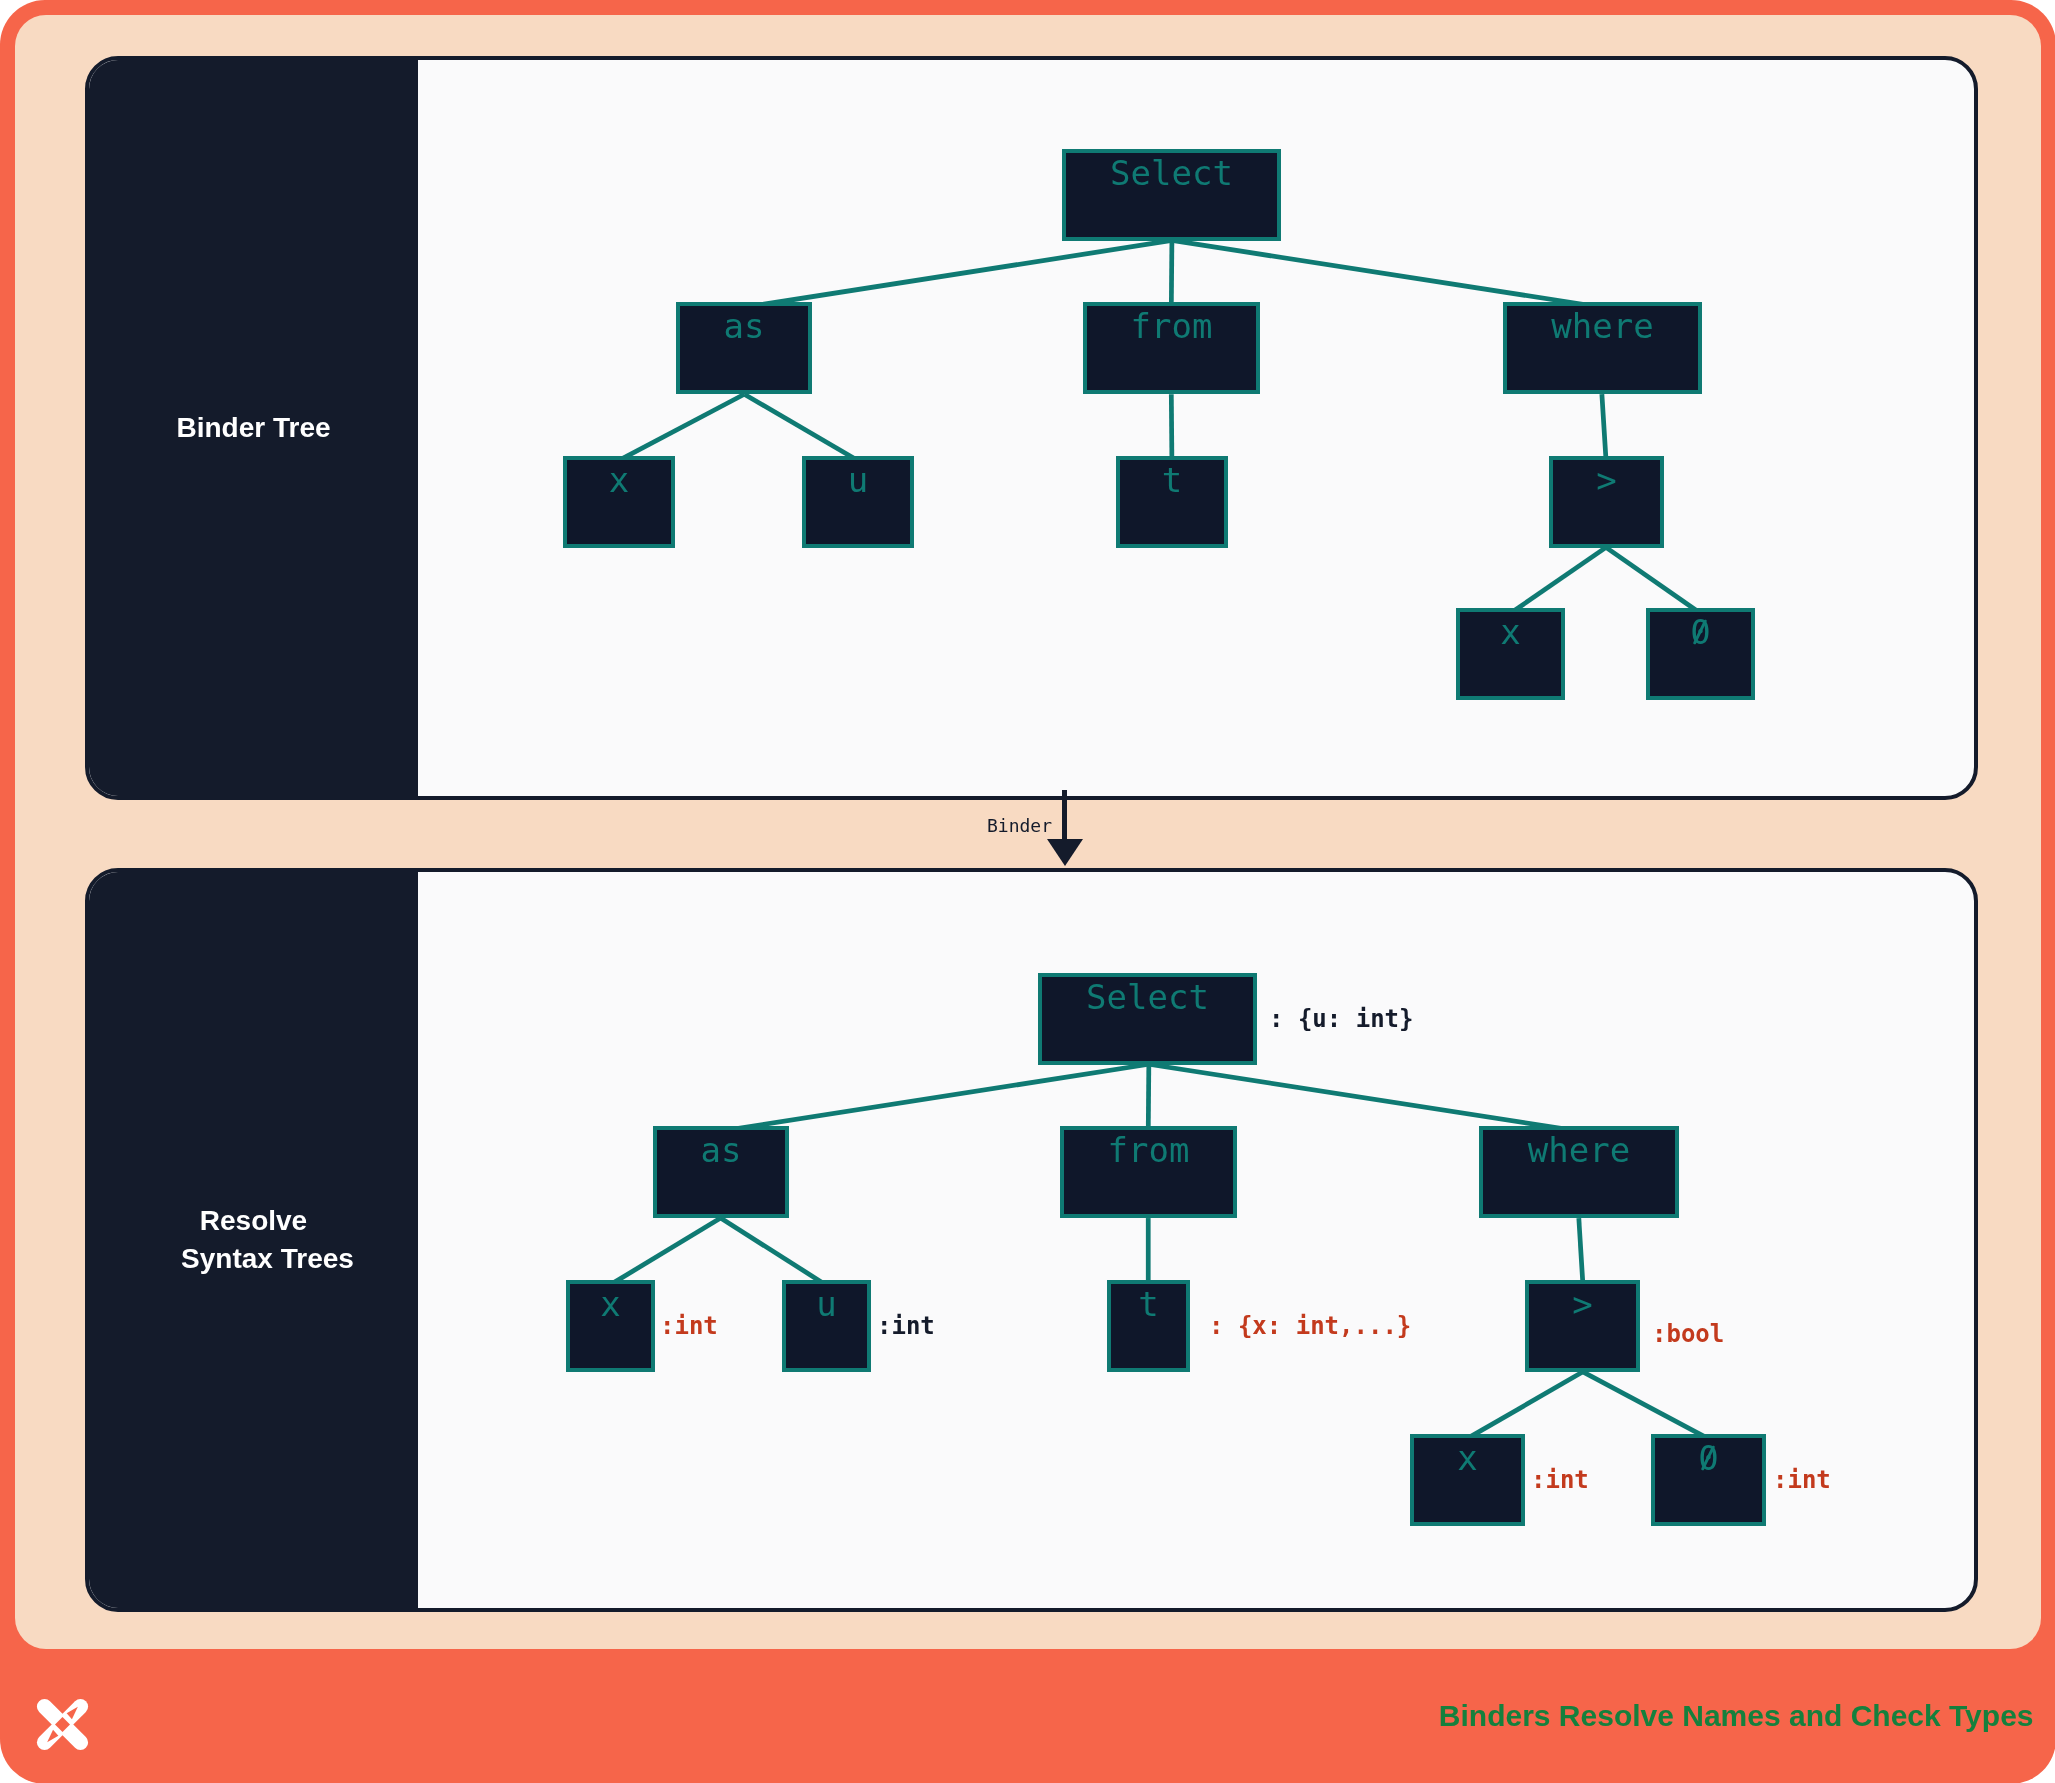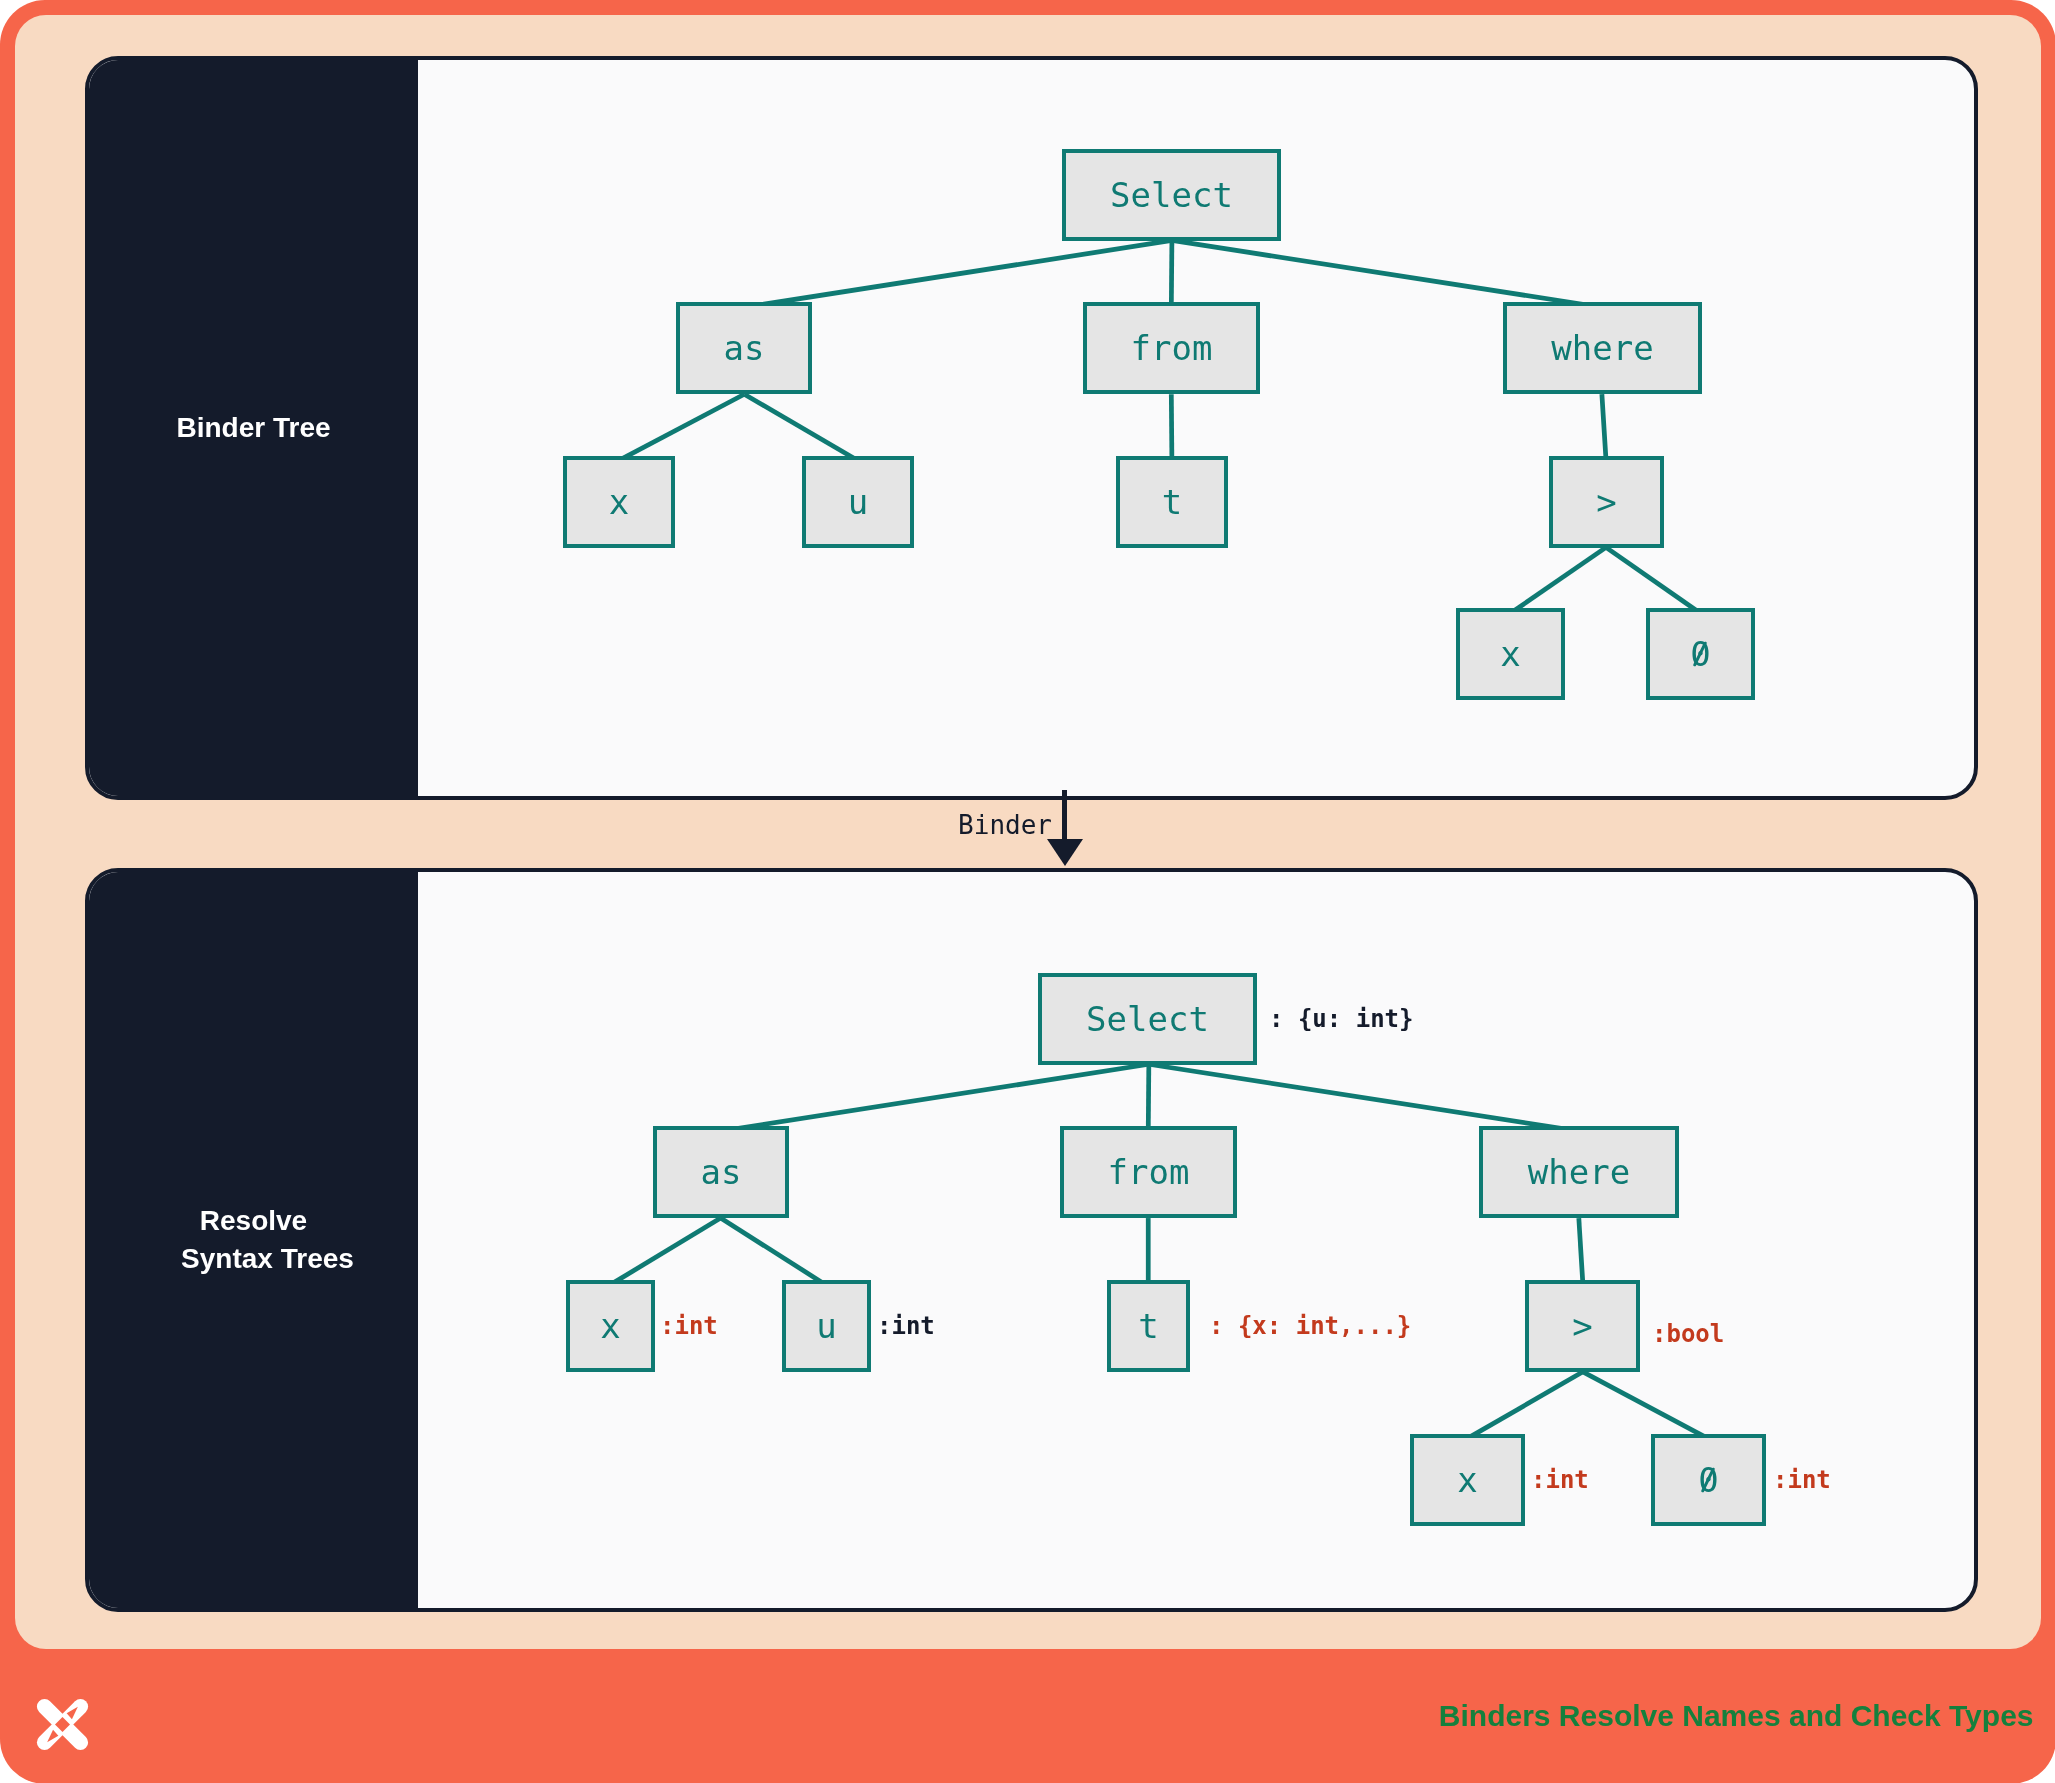--- a/index.html
+++ b/index.html
@@ -33,42 +33,42 @@
     gap:10.6px;
   }
   .side-label {
     color:#ffffff; font-family:"Liberation Sans", sans-serif;
     font-weight:bold; font-size:28px; line-height:1.35; text-align:center;
   }
   .edges { position:absolute; left:0; top:0; }
   .edge { stroke:var(--c-teal,#0F7A73); stroke-width:8px; }
   .node {
     position:absolute; height:92px; box-sizing:border-box;
-    background:#e5e5e5;
+    background:#0f172a;
     border:4.7px solid var(--c-teal,#0F7A73);
-    display:flex; align-items:center; justify-content:center;
+    display:flex; align-items:flex-start; justify-content:center;
   }
   .node-label {
     color:var(--c-teal,#0F7A73); font-size:34px; white-space:pre; position:relative;
   }
   .slashed::after {
     content:""; position:absolute; left:50%; top:50%;
     width:3px; height:27px; border-radius:1.8px;
     background:var(--c-teal,#0F7A73);
     transform:translate(-50%,-50%) rotate(26deg);
   }
   .anno {
     position:absolute; transform:translateY(-50%);
     font-size:24px; font-weight:bold; white-space:pre;
   }
   .anno.red  { color:var(--c-red,#C33A1D); }
   .anno.dark { color:var(--c-navy,#141B2B); }
   .binder-label {
     position:absolute; right:1004px; top:825px; transform:translateY(-50%);
-    color:var(--c-navy,#141B2B); font-size:26px;
+    color:var(--c-navy,#141B2B); font-size:18px;
   }
   .binder-line {
     position:absolute; left:1062px; top:790px; width:4.7px; height:50px;
     background:var(--c-navy,#141B2B);
   }
   .binder-head {
     position:absolute; left:1047px; top:839px; width:0; height:0;
     border-left:18.3px solid transparent; border-right:18.3px solid transparent;
     border-top:27px solid var(--c-navy,#141B2B);
   }

